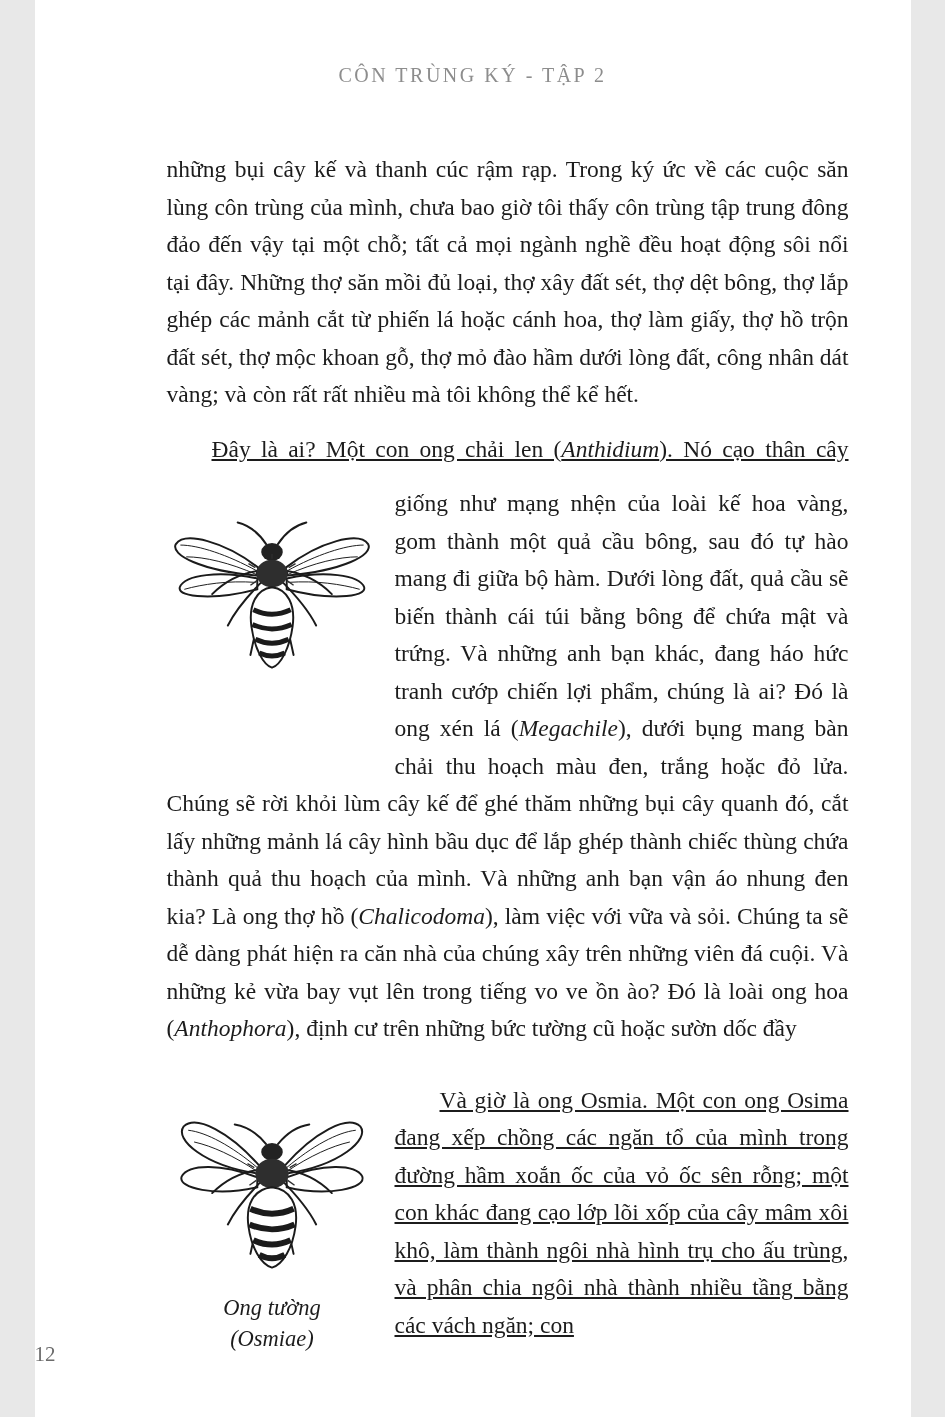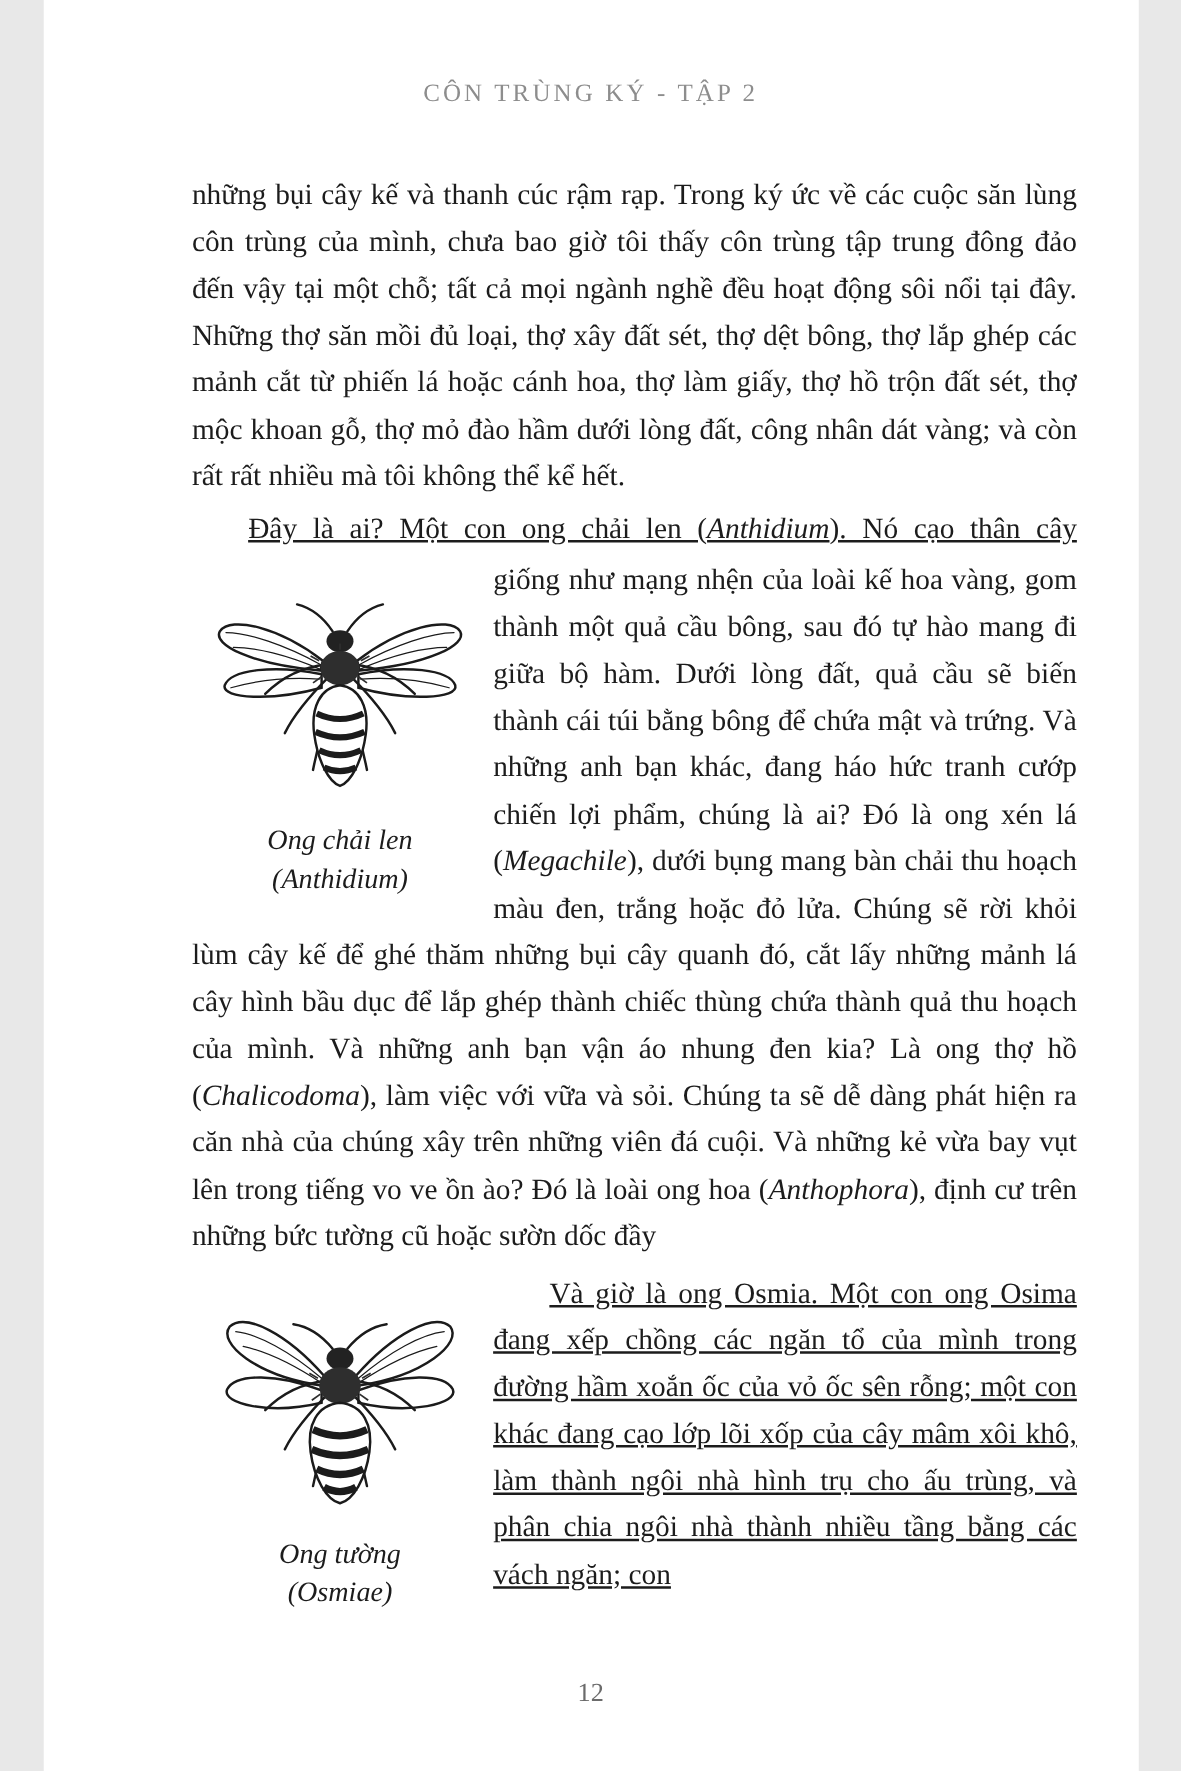--- a/index.html
+++ b/index.html
@@ -26,21 +26,21 @@
   }
   .text-block {
     position: absolute;
     left: 115px;
     top: 134px;
     width: 716px;
     font-size: 23.5px;
     line-height: 37.5px;
     text-align: justify;
   }
-  .para { margin: 4px; }
+  .para { margin: 17px; }
   .indented { text-indent: 45px; text-decoration: underline; }
   .intro-line { text-align-last: justify; }
   .wrap { }
   .wrap::after { content: ""; display: block; clear: both; }
   figure.bee-figure {
     float: left;
     width: 245px;
     margin: 0;
     padding-top: 24px;
   }
@@ -58,21 +58,21 @@
     font-style: italic;
     font-size: 22.5px;
     line-height: 31px;
     text-indent: 0;
   }
   .page-number {
     position: absolute;
     bottom: 50px;
     left: 0;
     width: 100%;
-    text-align: center;
+    text-align: left;
     font-size: 21px;
     color: #6b6b6b;
   }
 </style>
 </head>
 <body>
 
 <div class="page">
 
   <div class="running-head">CÔN TRÙNG KÝ - TẬP 2</div>
@@ -118,24 +118,20 @@
             <path d="M105 48 l0 -5"></path>
           </g>
           <path d="M105 77 C121 79 129 95 126 117 C123 139 114 156 105 159 C96 156 87 139 84 117 C81 95 89 79 105 77 Z" fill="#ffffff" stroke="#1b1b1b" stroke-width="2"></path>
           <g stroke="#1b1b1b" stroke-width="5" fill="none">
             <path d="M86 100 Q105 109 124 100"></path>
             <path d="M85 115 Q105 124 125 115"></path>
             <path d="M88 130 Q105 138 122 130"></path>
             <path d="M92 144 Q105 150 118 144"></path>
           </g>
         </svg>
-        <figcaption>
-          <div>Ong chải len</div>
-          <div>(Anthidium)</div>
-        </figcaption>
       </figure>
       <div class="para"><span>giống như mạng nhện của loài kế hoa vàng, gom thành một quả cầu bông, sau đó tự hào mang đi giữa bộ hàm. Dưới lòng đất, quả cầu sẽ biến thành cái túi bằng bông để chứa mật và trứng. Và những anh bạn khác, đang háo hức tranh cướp chiến lợi phẩm, chúng là ai? Đó là ong xén lá (</span><i>Megachile</i><span>), dưới bụng mang bàn chải thu hoạch màu đen, trắng hoặc đỏ lửa. Chúng sẽ rời khỏi lùm cây kế để ghé thăm những bụi cây quanh đó, cắt lấy những mảnh lá cây hình bầu dục để lắp ghép thành chiếc thùng chứa thành quả thu hoạch của mình. Và những anh bạn vận áo nhung đen kia? Là ong thợ hồ (</span><i>Chalicodoma</i><span>), làm việc với vữa và sỏi. Chúng ta sẽ dễ dàng phát hiện ra căn nhà của chúng xây trên những viên đá cuội. Và những kẻ vừa bay vụt lên trong tiếng vo ve ồn ào? Đó là loài ong hoa (</span><i>Anthophora</i><span>), định cư trên những bức tường cũ hoặc sườn dốc đầy</span></div>
     </div>
 
     <div class="wrap">
       <figure class="bee-figure fig2">
         <svg class="bee" viewBox="0 0 210 180" aria-hidden="true">
           <g stroke="#1b1b1b" fill="none" stroke-width="2" stroke-linecap="round">
             <path d="M99 36 C90 25 80 18 67 16"></path>
             <path d="M111 36 C120 25 130 18 143 16"></path>

